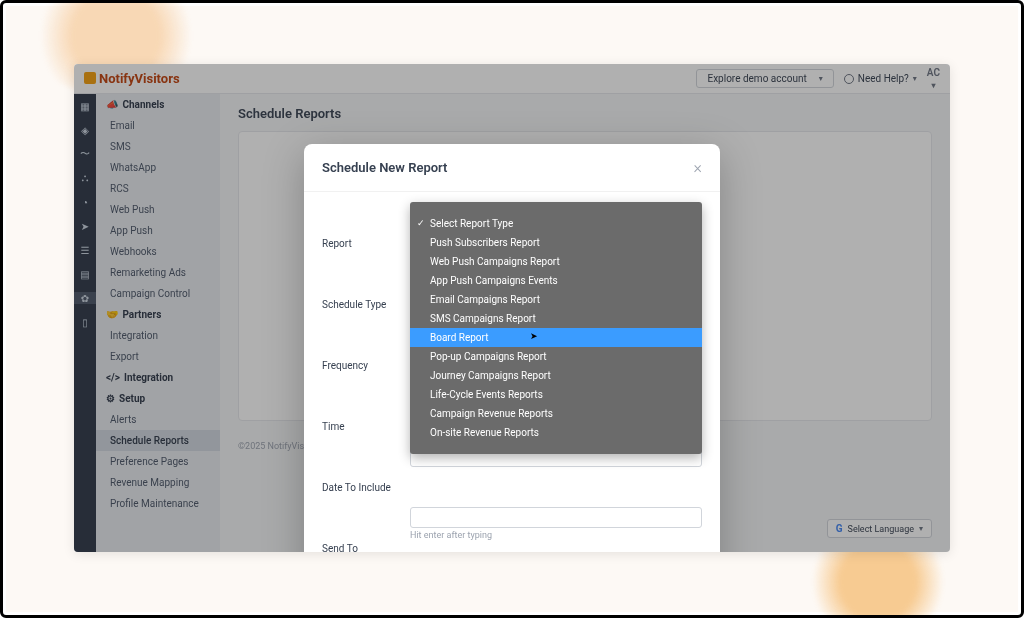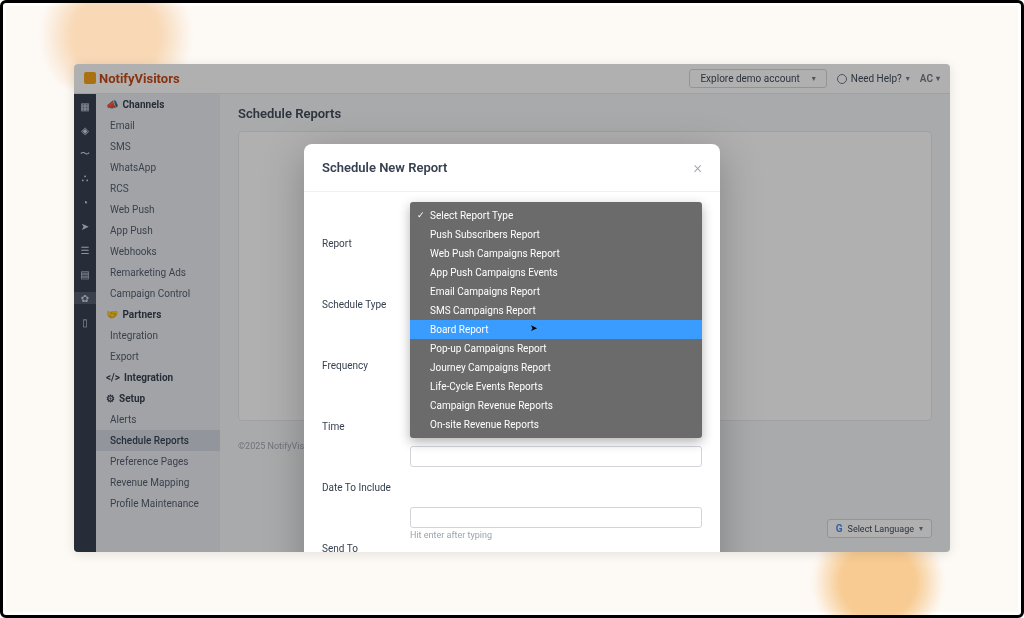--- a/index.html
+++ b/index.html
@@ -9,21 +9,21 @@
   .bg-blob1 { position: absolute; width: 180px; height: 120px; background: radial-gradient(circle, #f5c28a 0%, #f5c28a 40%, transparent 70%); top: -30px; left: 20px; border-radius: 50%; opacity: 0.6; filter: blur(2px); }
   .bg-blob2 { position: absolute; width: 160px; height: 100px; background: radial-gradient(circle, #f5b869 0%, #f5b869 40%, transparent 70%); bottom: -20px; right: 60px; border-radius: 50%; opacity: 0.7; filter: blur(2px); }
   .app-window { position: absolute; top: 58px; left: 68px; right: 68px; bottom: 60px; background: #f5f6f8; border-radius: 4px; overflow: hidden; box-shadow: 0 2px 12px rgba(0,0,0,0.1); }
 
   .topbar { height: 30px; background: #fff; border-bottom: 1px solid #e5e7eb; display: flex; align-items: center; padding: 0 10px; justify-content: space-between; }
   .brand { font-weight: 700; color: #c2410c; font-size: 13px; }
   .brand-icon { display:inline-block; width:12px; height:12px; background:#f59e0b; border-radius:2px; margin-right:3px; vertical-align:-1px;}
   .topbar-right { display: flex; align-items: center; gap: 10px; }
   .top-btn { border: 1px solid #d1d5db; background: #fff; padding: 3px 10px; font-size: 10px; border-radius: 3px; color: #374151; cursor: pointer; display: flex; align-items: center; gap: 12px;}
   .help-link { font-size: 10px; color: #374151; display: flex; align-items: center; gap: 4px; cursor:pointer;}
-  .avatar { font-size: 10px; color: #6b7280; font-weight: 600; cursor:pointer; display:flex; align-items:center; gap:3px;}
+  .avatar { font-size: 10px; color: #6b7280; font-weight: 600; cursor:pointer; display:flex; align-items:center; gap:3px;flex-direction:column;}
 
   .main-area { display: flex; height: calc(100% - 30px); }
   .icon-rail { width: 22px; background: #2d3748; display: flex; flex-direction: column; align-items: center; padding-top: 6px; gap: 12px; }
   .icon-rail .ricon { width: 12px; height: 12px; color: #cbd5e1; font-size: 10px; display:flex; align-items:center; justify-content:center; cursor:pointer;}
   .icon-rail .ricon.active { background: #4a5568; width:100%; padding:4px 0;}
   .sidebar { width: 124px; background: #e9ecf0; font-size: 10px; overflow-y: auto; }
   .side-header { padding: 5px 10px; font-weight: 700; color: #2d3748; font-size: 10px; display:flex; align-items:center; gap:4px;}
   .side-item { padding: 5px 14px; color: #4a5568; cursor: pointer; }
   .side-item.active { background: #d1d8e0; color: #2d3748; font-weight:500;}
   .content { flex: 1; padding: 12px 18px; }
@@ -39,21 +39,21 @@
   .modal-header { padding: 14px 18px; display: flex; justify-content: space-between; align-items: center; border-bottom: 1px solid #f1f1f1;}
   .modal-title { font-size: 13px; font-weight: 600; color: #374151; }
   .modal-close { color: #9ca3af; font-size: 16px; cursor: pointer; font-weight:300;}
   .modal-body { padding: 10px 18px 14px; }
   .form-row { display: flex; align-items: flex-start; margin-bottom: 14px; font-size: 10px; position:relative;}
   .form-label { width: 88px; color: #374151; padding-top:3px;margin-top:33px;}
   .form-field { flex: 1; position: relative; }
   .form-input { width: 100%; border: 1px solid #d1d5db; border-radius: 3px; padding: 4px 8px; font-size: 10px; color:#374151; }
   .hint { font-size: 9px; color: #9ca3af; padding-top:2px;}
 
-  .dropdown { position: absolute; top: 0; left: 0; right: 0; background: #6b6b6b; border-radius: 3px; padding: 4px 0; z-index: 20; box-shadow: 0 4px 12px rgba(0,0,0,0.3);}
+  .dropdown { position: absolute; top: 0; left: 0; right: 0; background: #6b6b6b; border-radius: 3px; padding: 12px 0; z-index: 20; box-shadow: 0 4px 12px rgba(0,0,0,0.3);}
   .dd-item { padding: 4px 14px 4px 20px; font-size: 10px; color: #fff; cursor: pointer; position:relative;}
   .dd-item.selected::before { content: '✓'; position:absolute; left:7px; font-size:9px;}
   .dd-item.highlighted { background: #3b9cff; }
   .cursor-ptr { position:absolute; left:120px; top:3px; font-size:9px; color:#000; z-index:25; pointer-events:none;}
 
   .modal-footer { padding: 12px 18px; border-top: 1px solid #f1f1f1; display: flex; justify-content: flex-end; }
   .btn-primary { background: #2196f3; color: #fff; border: none; padding: 6px 14px; border-radius: 3px; font-size: 11px; cursor: pointer; }
   .chev { font-size:8px; color:#6b7280;}
   .globe { display:inline-block; width:10px; height:10px; border:1.5px solid #6b7280; border-radius:50%; position:relative;}
 </style>

